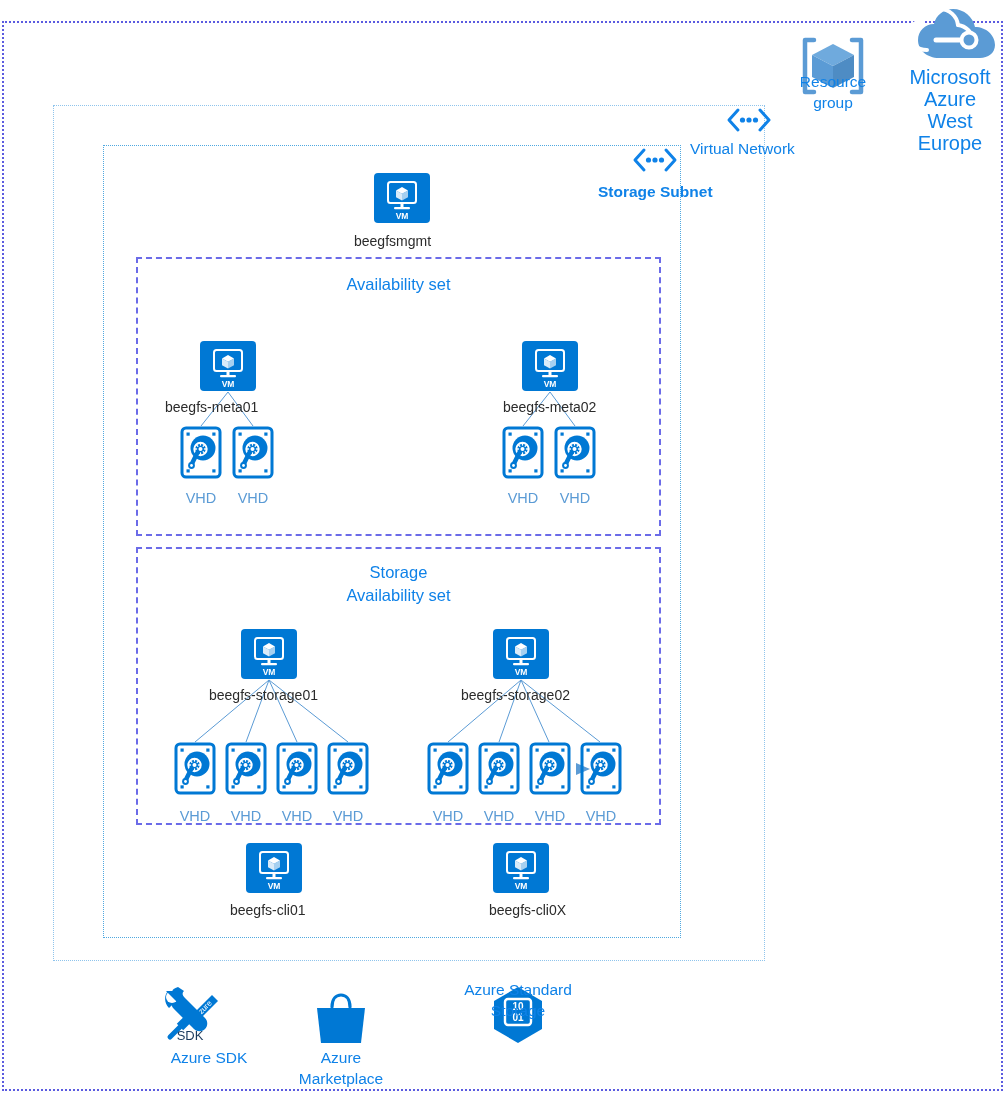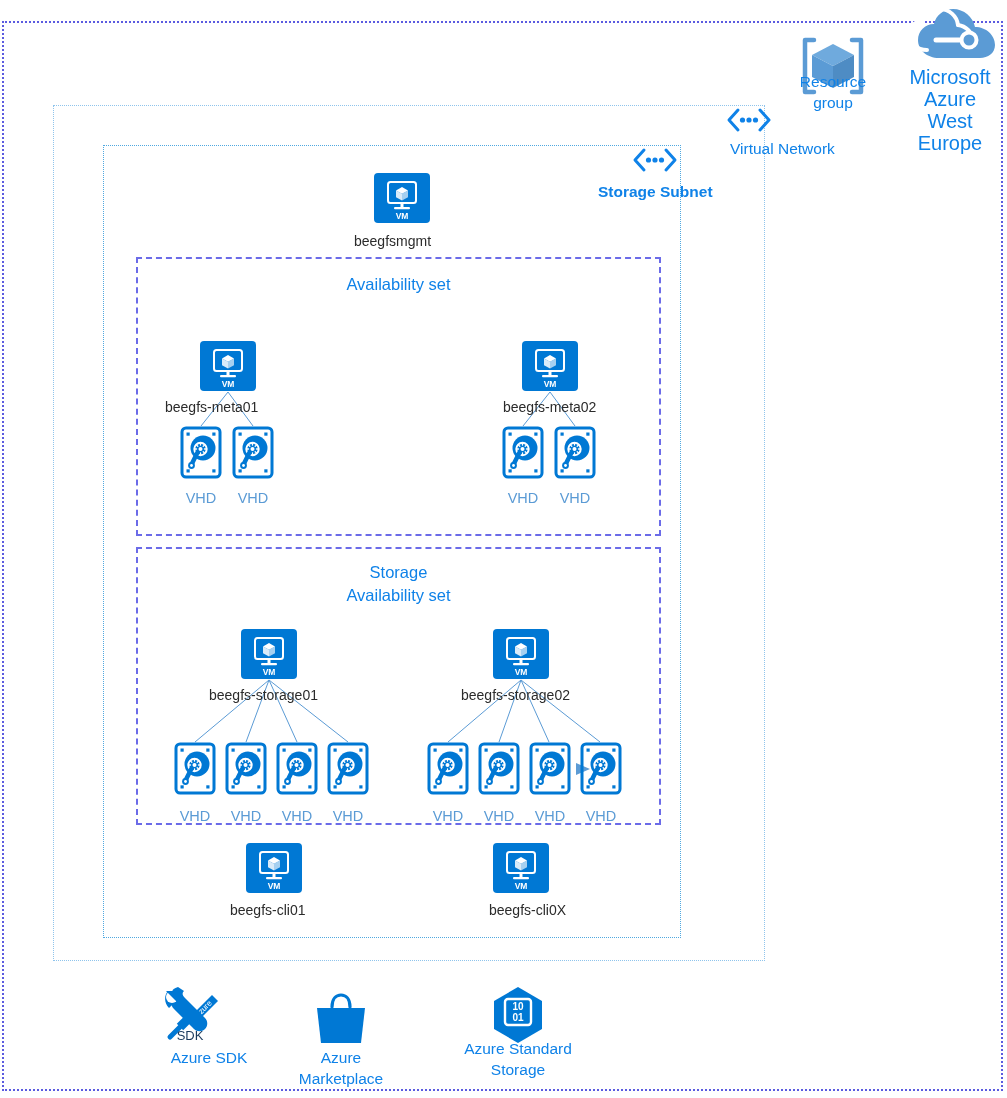--- a/index.html
+++ b/index.html
@@ -129,21 +129,21 @@
 
 <div class="abs" style="left:725px; top:107px; width:48px; height:26px;">
   <svg width="48" height="26" viewBox="0 0 48 26">
     <path d="M13 3 L4 13 L13 23" fill="none" stroke="#0F82E8" stroke-width="3" stroke-linecap="round" stroke-linejoin="round"></path>
     <path d="M35 3 L44 13 L35 23" fill="none" stroke="#0F82E8" stroke-width="3" stroke-linecap="round" stroke-linejoin="round"></path>
     <circle cx="17.5" cy="13" r="2.6" fill="#0F82E8"></circle>
     <circle cx="24" cy="13" r="2.6" fill="#0F82E8"></circle>
     <circle cx="30.5" cy="13" r="2.6" fill="#0F82E8"></circle>
   </svg>
 </div>
-<div class="abs lbl-blue" style="left:730px; top:139px;">Virtual Network</div>
+<div class="abs lbl-blue" style="left:690px; top:139px;">Virtual Network</div>
 
 <div class="abs" style="left:631px; top:147px; width:48px; height:26px;">
   <svg width="48" height="26" viewBox="0 0 48 26">
     <path d="M13 3 L4 13 L13 23" fill="none" stroke="#0F82E8" stroke-width="3" stroke-linecap="round" stroke-linejoin="round"></path>
     <path d="M35 3 L44 13 L35 23" fill="none" stroke="#0F82E8" stroke-width="3" stroke-linecap="round" stroke-linejoin="round"></path>
     <circle cx="17.5" cy="13" r="2.6" fill="#0F82E8"></circle>
     <circle cx="24" cy="13" r="2.6" fill="#0F82E8"></circle>
     <circle cx="30.5" cy="13" r="2.6" fill="#0F82E8"></circle>
   </svg>
 </div>
@@ -544,16 +544,16 @@
 </div>
 
 <div class="abs" style="left:489px; top:985px; width:58px; height:62px;">
   <svg width="58" height="62" viewBox="0 0 58 62">
     <path d="M29 2 L53 16 L53 44 L29 58 L5 44 L5 16 Z" fill="#0078D4"></path>
     <rect x="16" y="14" width="26" height="26" rx="3" fill="none" stroke="#ffffff" stroke-width="2.4"></rect>
     <text x="29" y="25" font-family="Liberation Sans, sans-serif" font-size="10" font-weight="bold" fill="#ffffff" text-anchor="middle">10</text>
     <text x="29" y="36" font-family="Liberation Sans, sans-serif" font-size="10" font-weight="bold" fill="#ffffff" text-anchor="middle">01</text>
   </svg>
 </div>
-<div class="abs icon-cap" style="left:444px; top:1038px; width:148px;text-align:center;">
+<div class="abs icon-cap" style="left:444px; top:979px; width:148px;text-align:center;">
   <div>Azure Standard</div>
   <div>Storage</div>
 </div>
 
 </body></html>

